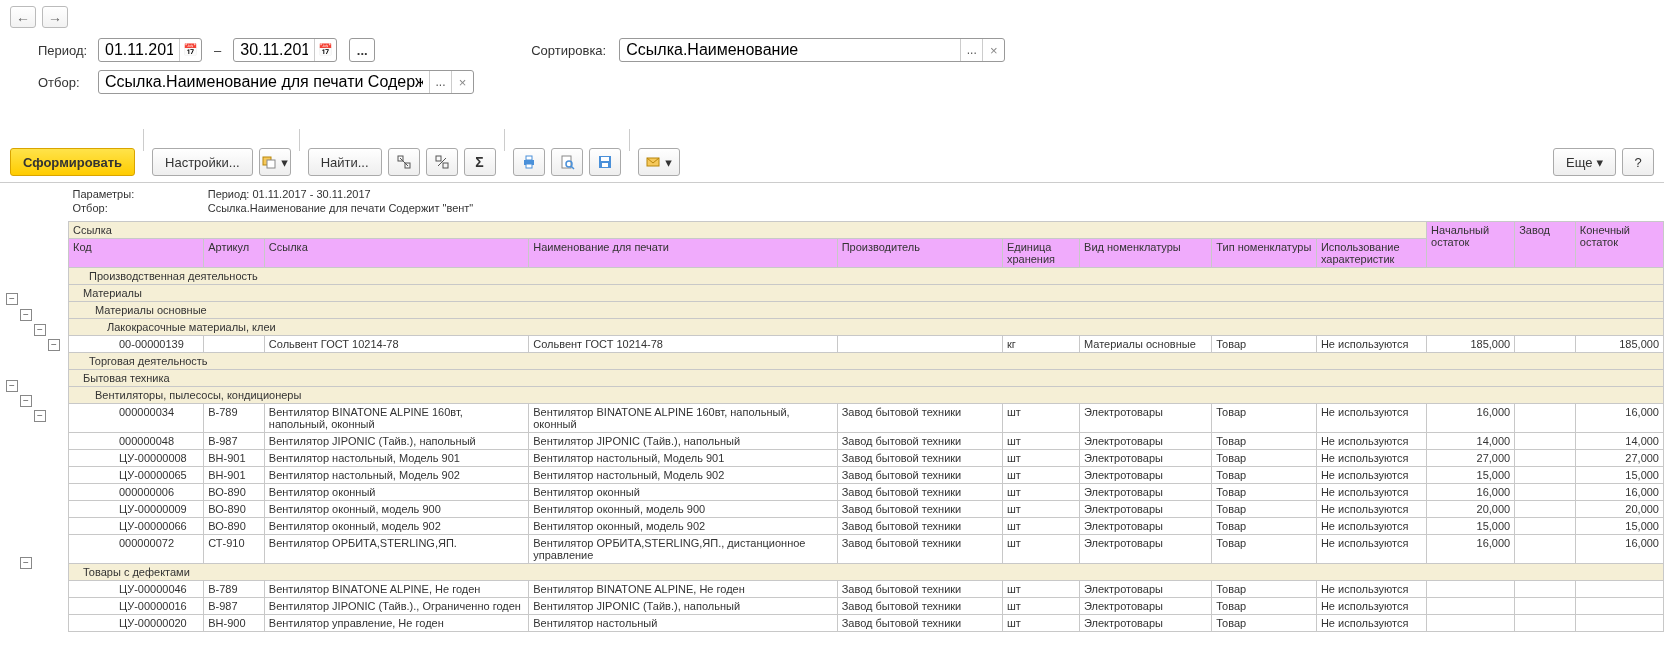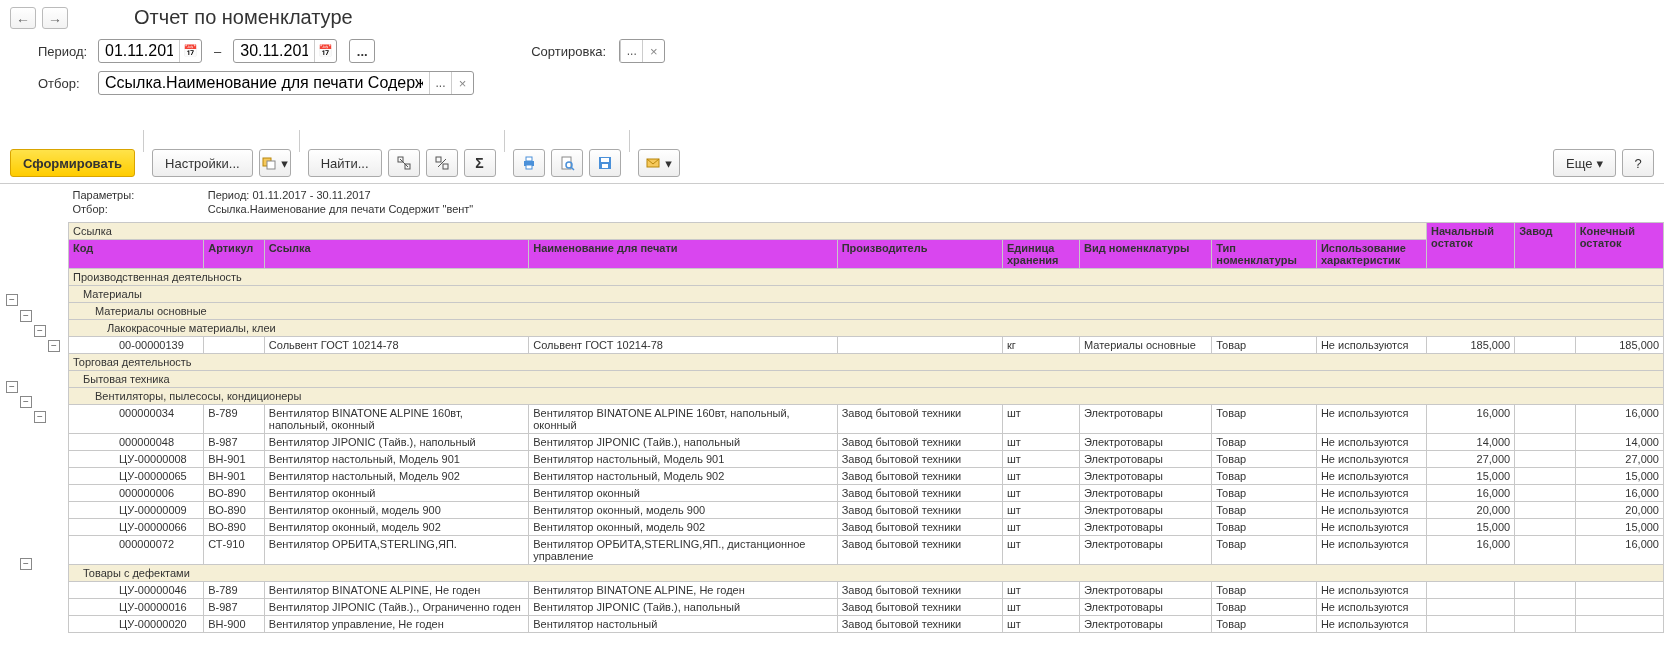--- a/index.html
+++ b/index.html
@@ -23,58 +23,58 @@
   .btn-primary { background:linear-gradient(#ffe34a,#ffcc00); border-color:#d9a400; font-weight:bold; color:#333;}
   .btn-icon-only { width:32px; padding:0;}
   .sep { width:1px; height:22px; background:#ccc; margin:0 2px;}
   .spacer { flex:1;}
   .report-wrap { display:flex; border-top:1px solid #ccc; height: calc(100vh - 170px); overflow:hidden;}
   .tree-col { width:68px; flex-shrink:0; position:relative; border-right:0;}
   .tree-toggle { position:absolute; width:12px; height:12px; border:1px solid #888; background:#fff; font-size:10px; line-height:10px; text-align:center; cursor:pointer; color:#555;}
   .report-body { flex:1; overflow:auto;}
   table { border-collapse:collapse; font-size:11px; width:100%;}
   td, th { border:1px solid #c8c8c8; padding:2px 4px; vertical-align:top; text-align:left;}
-  th { background:#d946ef; font-weight:bold;}
+  th { background:#f0abfc; font-weight:normal;}
   .params-row td { border:none; padding:1px 4px;}
   .h-ssylka { background:#f5efd6; font-weight:normal;}
   .group-row td { background:#f5efd6;}
-  .group-row.lvl0 td { padding-left:4px;}
+  .group-row.lvl0 td { padding-left:20px;}
   .group-row.lvl1 td { padding-left:14px;}
   .group-row.lvl2 td { padding-left:26px;}
   .group-row.lvl3 td { padding-left:38px;}
   .num { text-align:right;}
   .indent-code { padding-left:50px !important;}
   .col-code{width:90px;} .col-art{width:55px;} .col-ssylka{width:240px;} .col-print{width:280px;} .col-prod{width:150px;} .col-ed{width:70px;} .col-vid{width:120px;} .col-tip{width:95px;} .col-isp{width:100px;} .col-nach{width:80px;} .col-obor{width:55px;} .col-kon{width:80px;}
   .svg-icon{width:16px;height:16px;}
 </style>
 </head>
 <body>
 
 <div class="topbar">
   <div class="nav-btn">←</div>
   <div class="nav-btn">→</div>
-  <div class="title">Отчет по номенклатуре</div>
 </div>
 
 <div class="filter-row">
   <div class="label">Период:</div>
   <div class="input-group">
     <input class="date-input" value="01.11.2017" style="">
     <div class="icon-btn-sm">📅</div>
   </div>
   <span class="dash">–</span>
   <div class="input-group">
     <input class="date-input" value="30.11.2017" style="">
     <div class="icon-btn-sm">📅</div>
   </div>
   <div class="ellipsis-btn">...</div>
 
   <div style="width:140px;"></div>
   <div class="label" style="width:80px;">Сортировка:</div>
   <div class="input-group">
+    <input class="sort-input" value="Ссылка.Наименование" style="">
     <div class="icon-btn-sm">...</div>
     <div class="clear-x">×</div>
   </div>
 </div>
 
 <div class="filter-row">
   <div class="label">Отбор:</div>
   <div class="input-group">
     <input class="wide-input" value="Ссылка.Наименование для печати Содержит &quot;вент&quot;" style="">
     <div class="icon-btn-sm">...</div>

